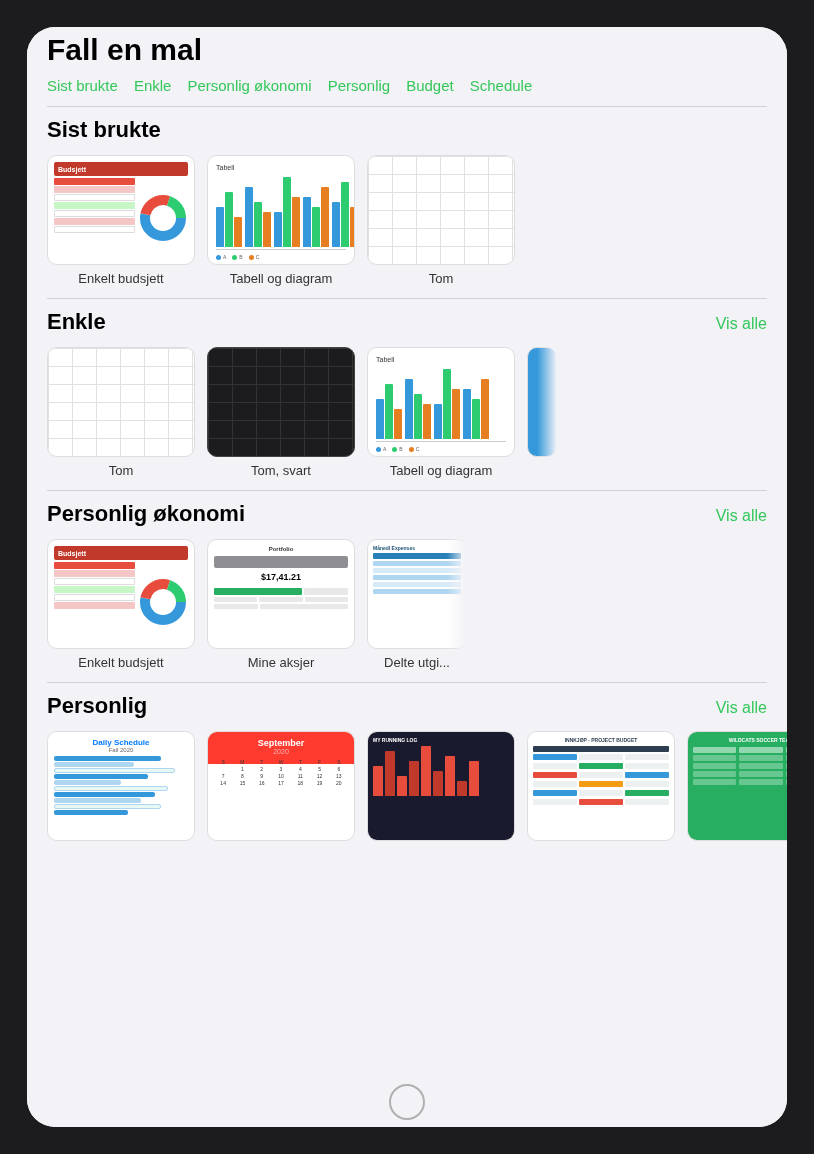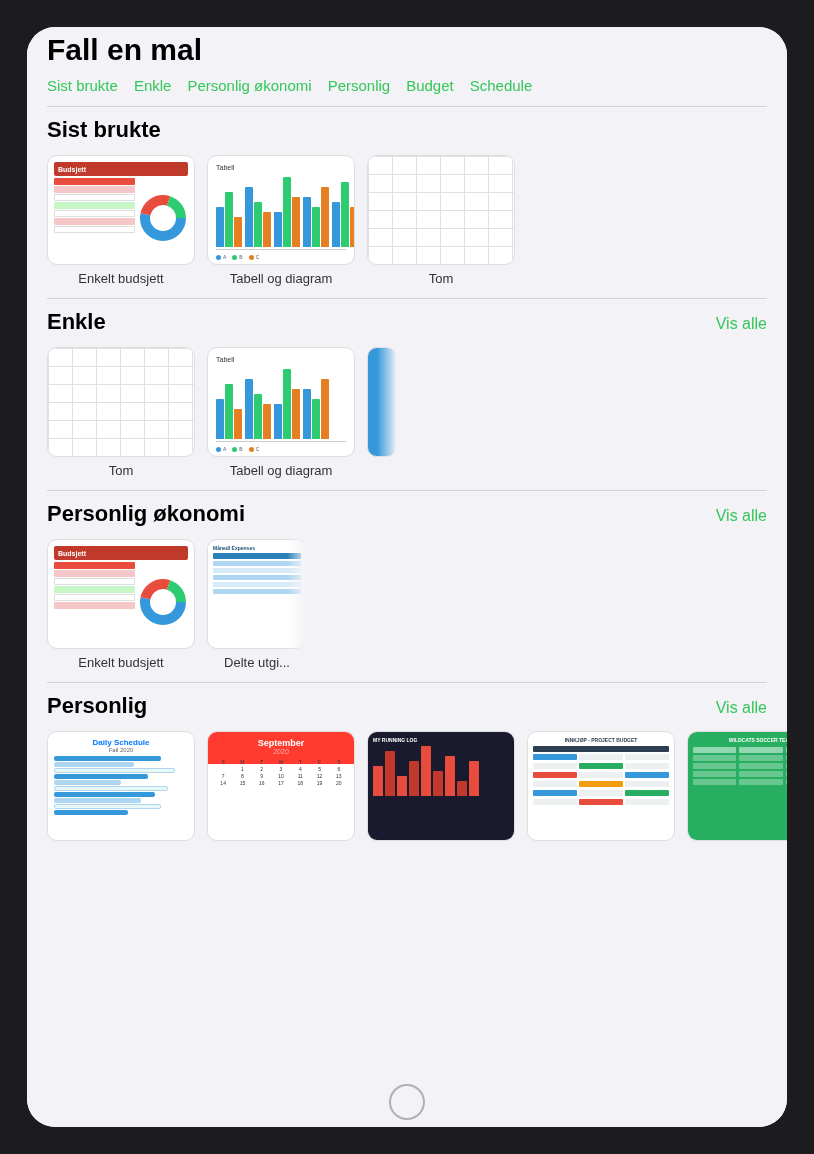--- a/index.html
+++ b/index.html
@@ -628,20 +628,26 @@
 
     <div class="templates-row" style="overflow-x: visible; position: relative;">
 
       <div class="template-item">
         <div class="template-thumb">
           <div class="grid-lines"></div>
         </div>
         <span class="template-label">Tom</span>
       </div>
 
+      <div class="template-item">
+        <div class="template-thumb dark">
+          <div class="grid-lines-dark"></div>
+        </div>
+        <span class="template-label">Tom, svart</span>
+      </div>
 
       <div class="template-item">
         <div class="template-thumb">
           <div class="bar-chart-thumb">
             <div style="font-size:7px;color:#333;margin-bottom:2px;">Tabell</div>
             <div class="chart-area">
               <div class="bar-group">
                 <div class="bar blue" style="height:40px"></div>
                 <div class="bar green" style="height:55px"></div>
                 <div class="bar orange" style="height:30px"></div>
@@ -720,20 +726,45 @@
                 </svg>
               </div>
             </div>
           </div>
         </div>
         <span class="template-label">Enkelt budsjett</span>
       </div>
 
 
 
+      <div class="template-item">
+        <div class="template-thumb">
+          <div class="portfolio-grid">
+            <div style="font-size:6px;font-weight:700;color:#333;text-align:center;margin-bottom:2px;">Portfolio</div>
+            <div class="portfolio-header-row"></div>
+            <div class="portfolio-value">$17,41.21</div>
+            <div style="display:flex;flex-direction:column;gap:2px;margin-top:2px;">
+              <div style="display:flex;gap:2px;">
+                <div style="flex:2;height:7px;background:#27ae60;border-radius:1px;"></div>
+                <div style="flex:1;height:7px;background:#e8e8e8;border-radius:1px;"></div>
+              </div>
+              <div style="display:flex;gap:2px;">
+                <div style="flex:1;height:5px;background:#e8e8e8;border-radius:1px;"></div>
+                <div style="flex:1;height:5px;background:#e8e8e8;border-radius:1px;"></div>
+                <div style="flex:1;height:5px;background:#e8e8e8;border-radius:1px;"></div>
+              </div>
+              <div style="display:flex;gap:2px;">
+                <div style="flex:1;height:5px;background:#e8e8e8;border-radius:1px;"></div>
+                <div style="flex:2;height:5px;background:#e8e8e8;border-radius:1px;"></div>
+              </div>
+            </div>
+          </div>
+        </div>
+        <span class="template-label">Mine aksjer</span>
+      </div>
 
       <div class="template-item partial-item">
         <div class="template-thumb" style="width:100px;overflow:hidden;">
           <div style="width:148px;height:100%;padding:5px;background:#fff;">
             <div style="font-size:5px;font-weight:700;color:#1a5276;margin-bottom:2px;">Månedl Expenses</div>
             <div style="display:flex;flex-direction:column;gap:2px;">
               <div style="height:6px;background:#2980b9;border-radius:1px;"></div>
               <div style="height:5px;background:#aed6f1;border-radius:1px;"></div>
               <div style="height:5px;background:#d6eaf8;border-radius:1px;"></div>
               <div style="height:5px;background:#aed6f1;border-radius:1px;"></div>

